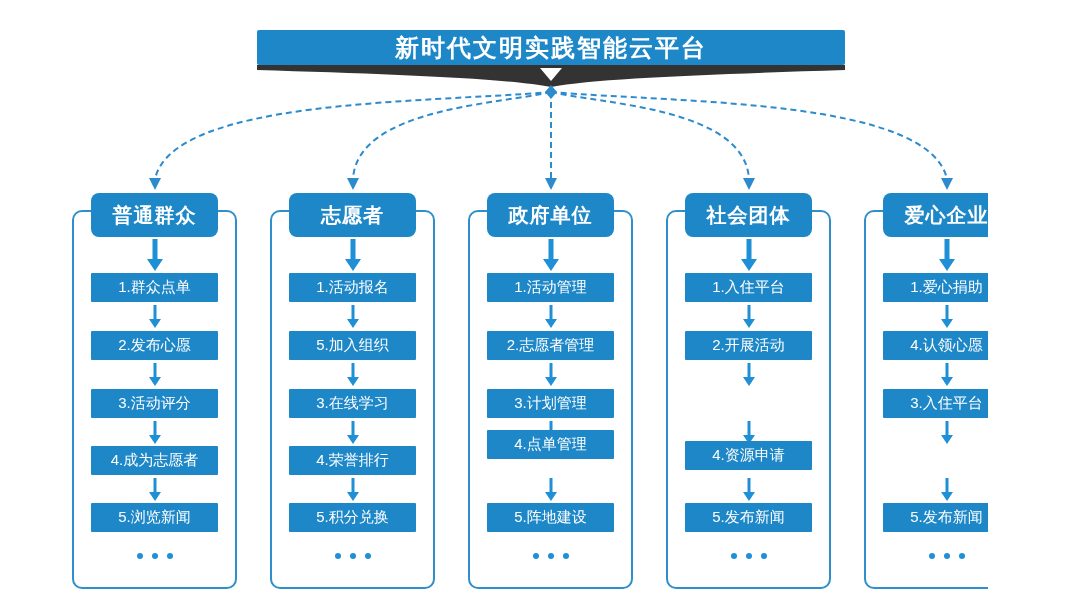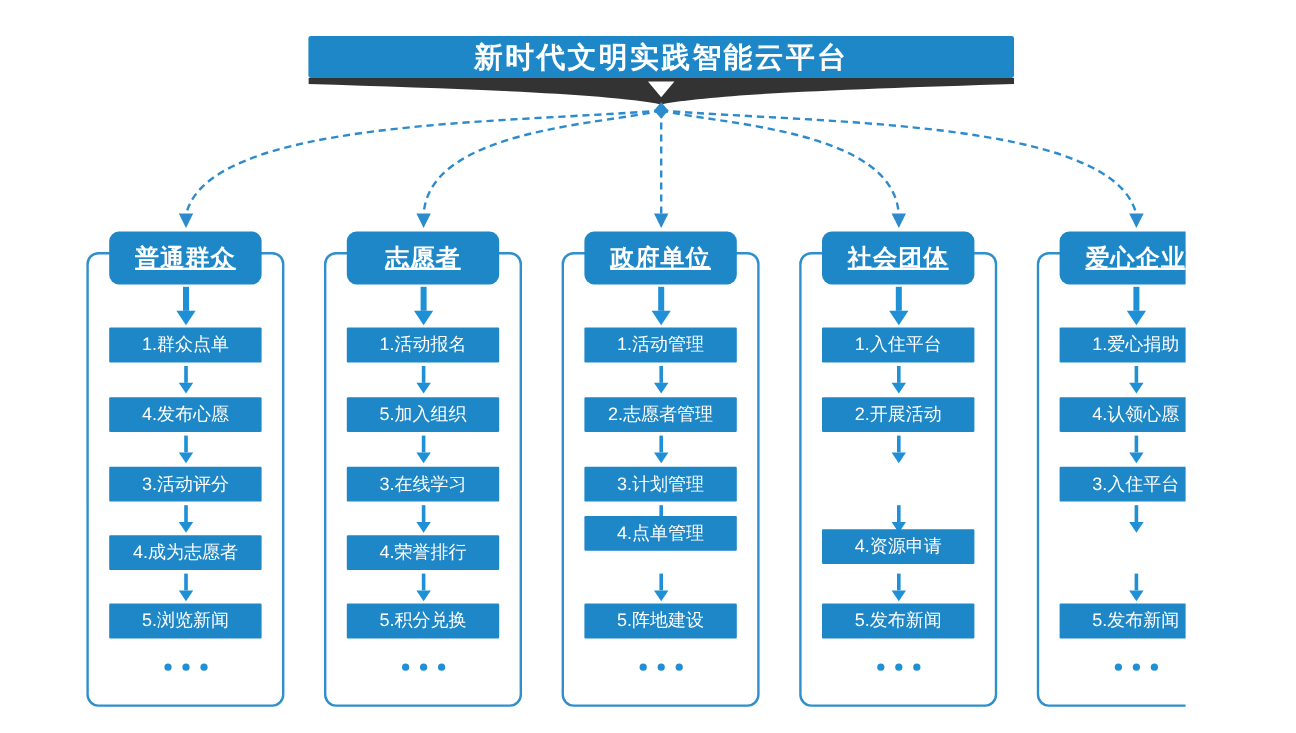--- a/index.html
+++ b/index.html
@@ -19,21 +19,21 @@
   
   .col{position:absolute;top:193px;width:165px;height:400px;}
   .frame{
     position:absolute;left:0;top:17px;width:161px;height:375px;
     border:2px solid #2f8fca;border-radius:10px;background:#ffffff;
   }
   .head{
     position:absolute;left:19px;top:0;width:127px;height:44px;
     background:#1d87c8;border-radius:8px;color:#ffffff;
     display:flex;align-items:center;justify-content:center;
-    font-size:20px;font-weight:bold;letter-spacing:1px;z-index:2;text-decoration:underline;
+    font-size:20px;font-weight:bold;letter-spacing:1px;z-index:2;
   }
   .item{
     position:absolute;left:19px;width:127px;height:29px;background:#1d87c8;
     color:#ffffff;display:flex;align-items:center;justify-content:center;
     font-size:15px;z-index:2;border-radius:1px;
   }
   .shaft{position:absolute;left:50%;transform:translateX(-50%);background:#1f8fd6;z-index:2;}
   .tri{
     position:absolute;left:50%;transform:translateX(-50%);width:0;height:0;z-index:2;
     border-left:6px solid transparent;border-right:6px solid transparent;border-top:9px solid #1f8fd6;
@@ -78,21 +78,21 @@
   </svg>
 
   <div class="col" style="left:72px">
     <div class="frame"></div>
     <div class="head">普通群众</div>
     <div class="shaft" style="top:46px;height:20px;width:5px"></div>
     <div class="tri big" style="top:66px"></div>
     <div class="item" style="top:80px">1.群众点单</div>
     <div class="shaft" style="top:112px;height:14px;width:3px"></div>
     <div class="tri" style="top:126px"></div>
-    <div class="item" style="top:138px">4.发布心愿</div>
+    <div class="item" style="top:138px">2.发布心愿</div>
     <div class="shaft" style="top:170px;height:14px;width:3px"></div>
     <div class="tri" style="top:184px"></div>
     <div class="item" style="top:196px">3.活动评分</div>
     <div class="shaft" style="top:228px;height:14px;width:3px"></div>
     <div class="tri" style="top:242px"></div>
     <div class="item" style="top:253px">4.成为志愿者</div>
     <div class="shaft" style="top:285px;height:14px;width:3px"></div>
     <div class="tri" style="top:299px"></div>
     <div class="item" style="top:310px">5.浏览新闻</div>
     <div class="dots">

